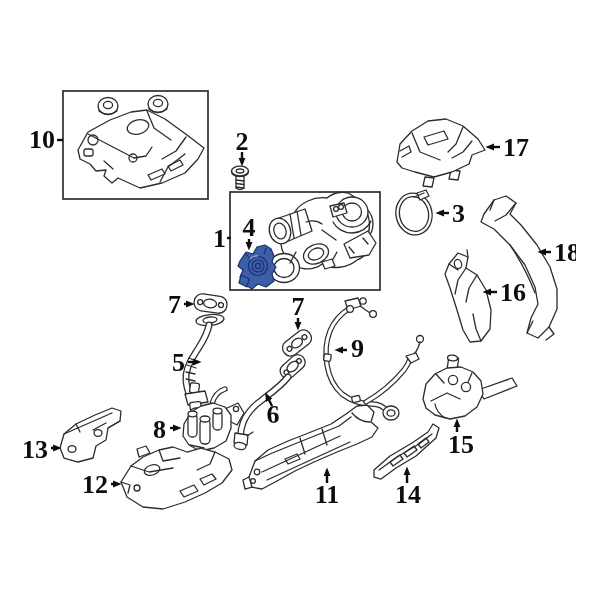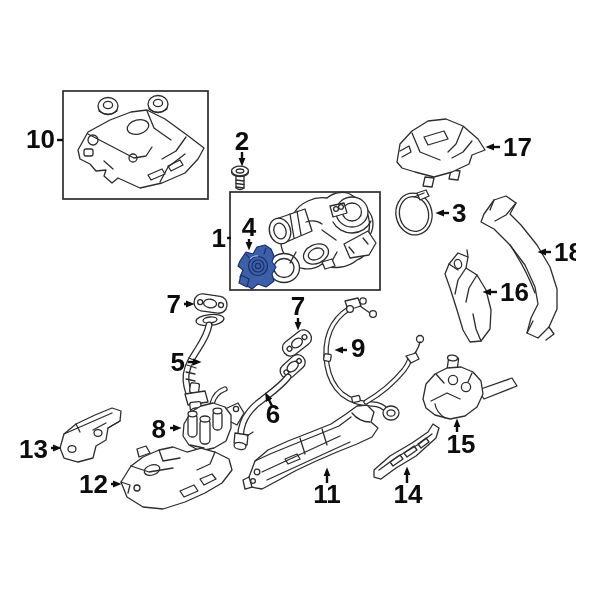--- a/index.html
+++ b/index.html
@@ -1,17 +1,17 @@
 <!DOCTYPE html>
 <html><head>
 <meta charset="utf-8">
 <style>
   html,body { margin:0; padding:0; background:#ffffff; }
   .stage { position:relative; width:576px; height:600px; background:#ffffff; overflow:hidden;
-           font-family:Liberation Sans, sans-serif; }
+           font-family:Liberation Serif, serif; }
   svg { display:block; }
   .ln   { fill:none;    stroke:#2d2d2d; stroke-width:1.3; stroke-linecap:round; stroke-linejoin:round; }
   .fw   { fill:#ffffff; stroke:#2d2d2d; stroke-width:1.3; stroke-linejoin:round; }
   .box  { fill:none;    stroke:#2d2d2d; stroke-width:1.7; }
   .tube  { fill:none; stroke:#2d2d2d; stroke-width:7;   stroke-linecap:round; }
   .tube2 { fill:none; stroke:#ffffff; stroke-width:4.4; stroke-linecap:round; }
   .tubeS  { fill:none; stroke:#2d2d2d; stroke-width:5.4; stroke-linecap:round; }
   .tubeS2 { fill:none; stroke:#ffffff; stroke-width:3;   stroke-linecap:round; }
   .lbl  { font-weight:700; font-size:26px; fill:#0d0d0d; }
   .lead { fill:none; stroke:#0d0d0d; stroke-width:2.4; }

